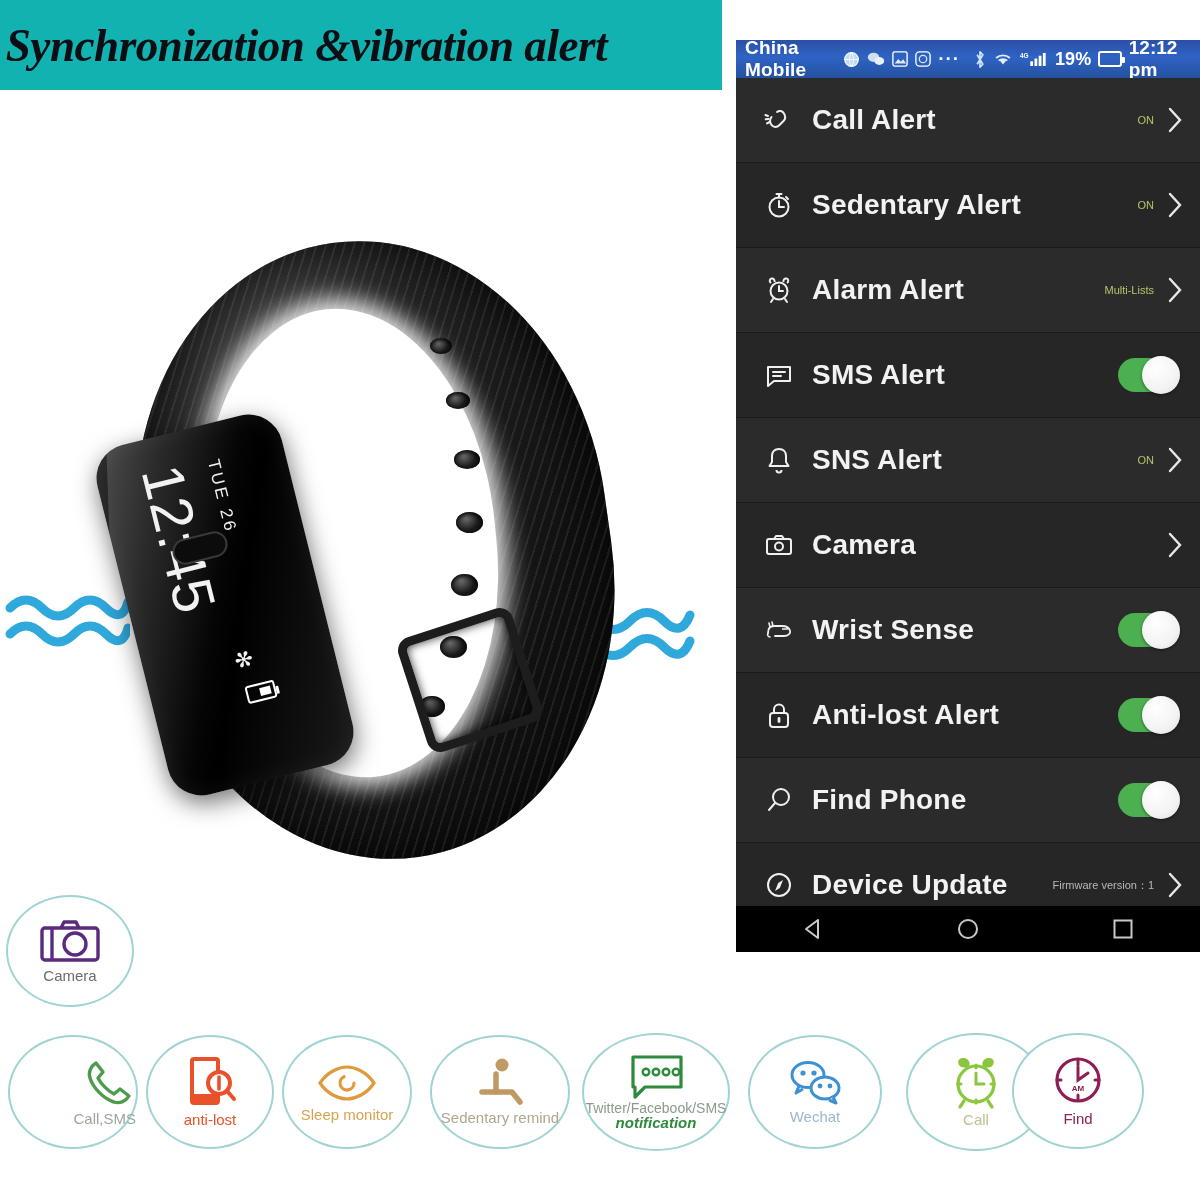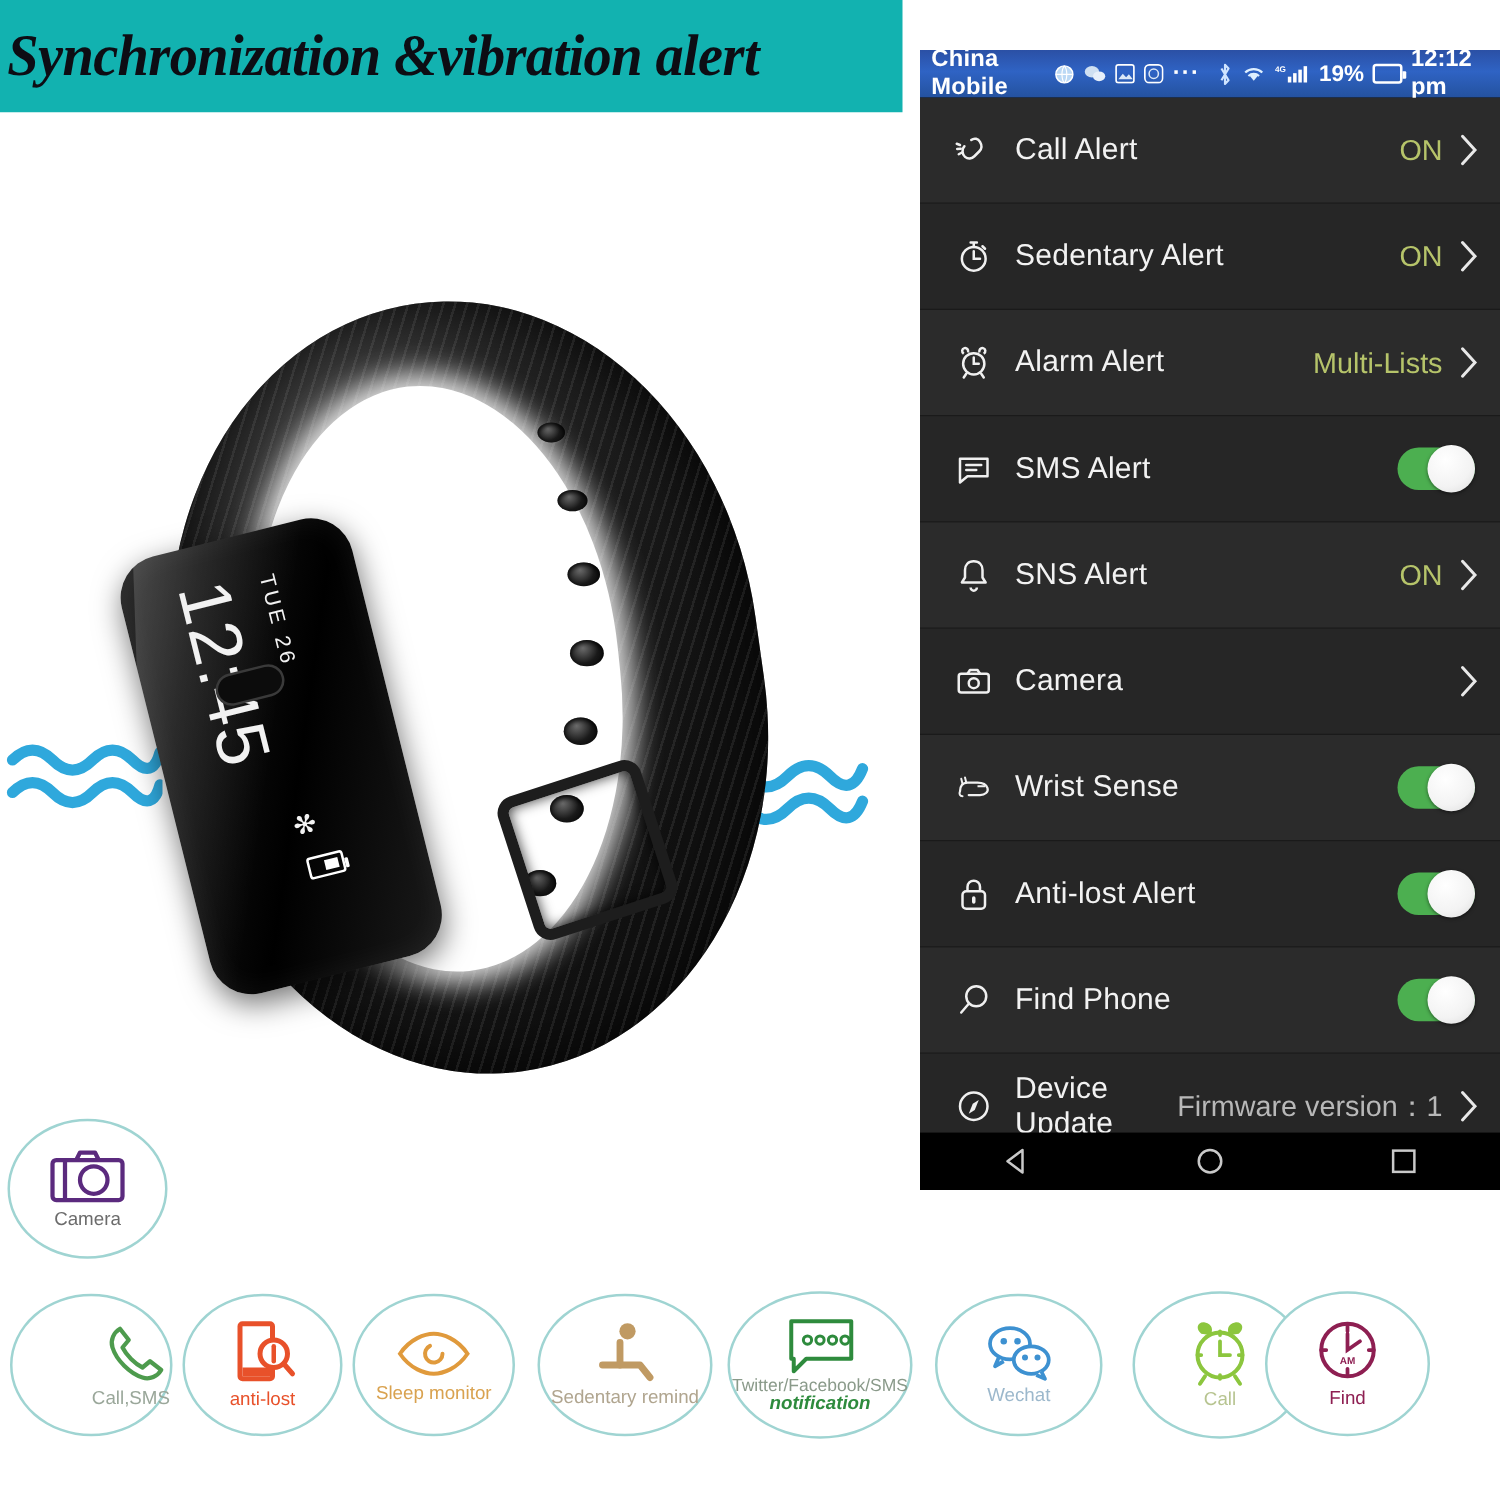--- a/index.html
+++ b/index.html
@@ -137,22 +137,22 @@
   .settings-list { background: #1c1c1c; height: 828px; overflow: hidden; }
   .row {
     position: relative;
     height: 85px; display: flex; align-items: center;
     padding: 0 14px 0 20px;
     background: #2b2b2b;
     border-bottom: 1px solid #1a1a1a;
   }
   .row.alt { background: #262626; }
   .row-icon { width: 46px; flex: 0 0 46px; display: flex; align-items: center; justify-content: center; color: #f0f0f0; }
-  .row-label { flex: 1 1 auto; color: #f2f2f2; font-size: 24px; padding-left: 10px; letter-spacing: .2px; }
-  .row-value { color: #b6c46a; font-size: 23px; padding-right: 10px; white-space: nowrap; }
+  .row-label { flex: 1 1 auto; color: #f2f2f2; font-size: 28px; padding-left: 10px; letter-spacing: .2px; font-weight: bold; }
+  .row-value { color: #b6c46a; font-size: 11px; padding-right: 10px; white-space: nowrap; }
   .row-value.dim { color: #b8b8b8; }
   .chevron { width: 22px; flex: 0 0 22px; display: flex; align-items: center; justify-content: center; color: #e8e8e8; }
   .toggle {
     width: 62px; height: 34px; border-radius: 17px; background: #4caf50;
     position: relative; flex: 0 0 62px; margin-right: 6px;
   }
   .toggle .knob {
     position: absolute; right: 0; top: -2px; width: 38px; height: 38px; border-radius: 50%;
     background: radial-gradient(circle at 38% 32%, #ffffff 0%, #f3f3f3 60%, #dcdcdc 100%);
     box-shadow: 0 1px 3px rgba(0,0,0,.5);

